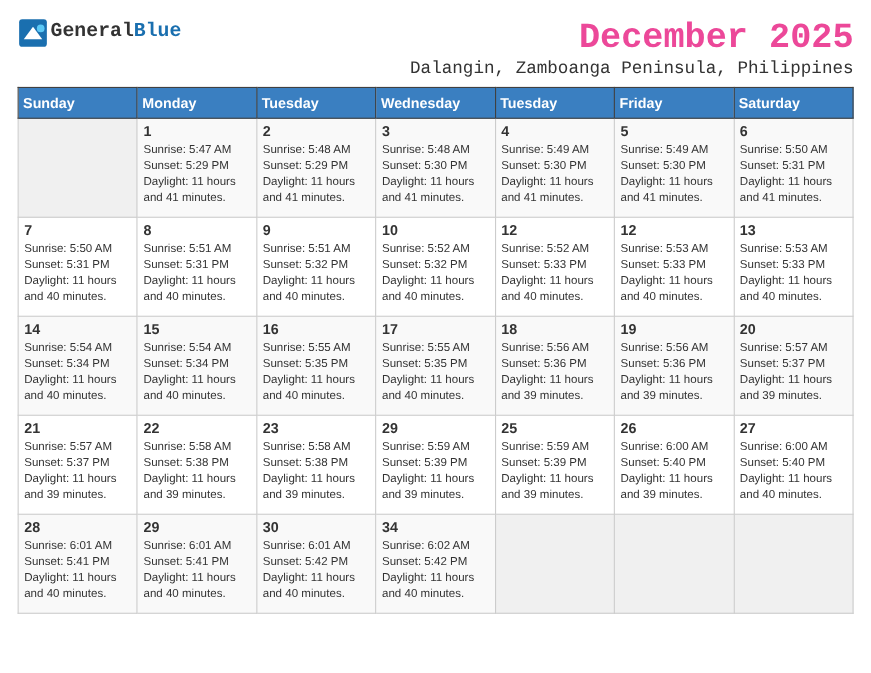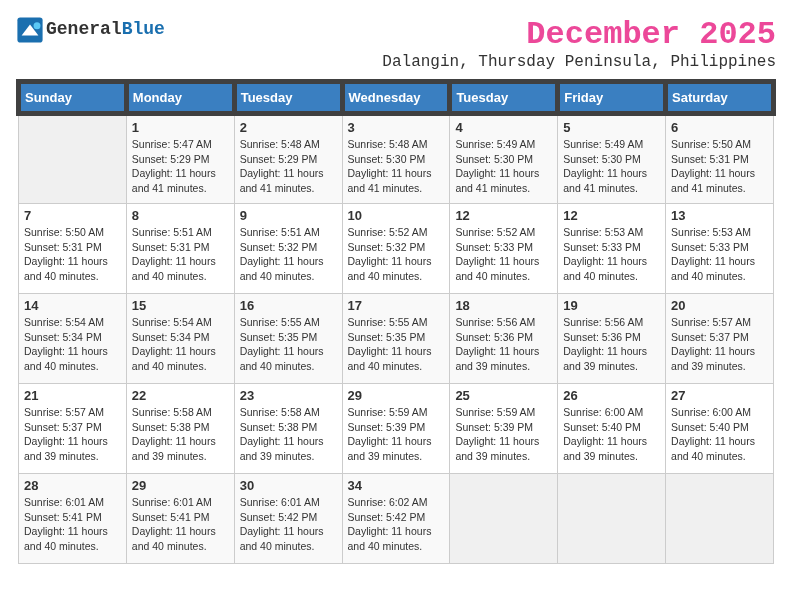--- a/index.html
+++ b/index.html
@@ -50,21 +50,21 @@
       border-collapse: collapse;
       font-size: 11px;
     }
     thead tr th {
       background-color: #3a7fc1;
       color: #fff;
       padding: 6px 4px;
       text-align: left;
       font-size: 13px;
       font-weight: bold;
-      border: 5px solid #404040;
+      border: 1px solid #404040;
     }
     tbody tr td {
       border: 1px solid #ccc;
       vertical-align: top;
       padding: 4px 5px;
       min-height: 70px;
       height: 90px;
     }
     .day-num {
       font-size: 13px;
@@ -97,21 +97,21 @@
       <rect x="2" y="2" width="36" height="36" rx="4" fill="#1a6faf"></rect>
       <polygon points="8,28 20,12 32,28" fill="white"></polygon>
       <circle cx="30" cy="14" r="5" fill="#5bc8f5"></circle>
     </svg>
     <div class="logo-text">
       <span>General</span><span class="blue">Blue</span>
     </div>
   </div>
   <div class="title-block">
     <div class="month-title">December 2025</div>
-    <div class="location-title">Dalangin, Thursday Peninsula, Philippines</div>
+    <div class="location-title">Dalangin, Zamboanga Peninsula, Philippines</div>
   </div>
 </div>
 
 <table>
   <thead>
     <tr>
     <th>Sunday</th>
         <th>Monday</th>
         <th>Tuesday</th>
         <th>Wednesday</th>

